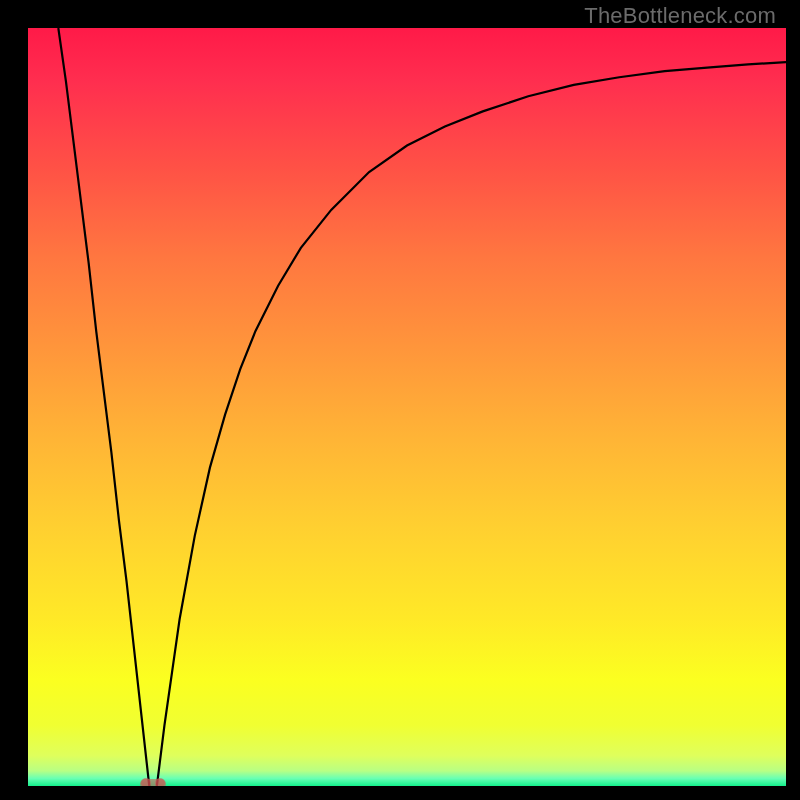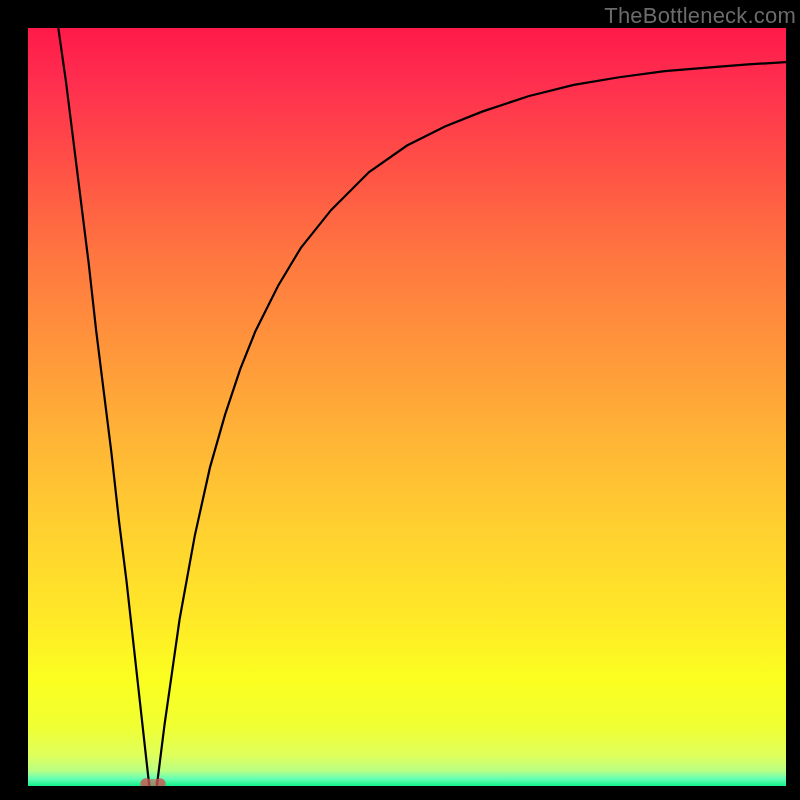--- a/index.html
+++ b/index.html
@@ -44,21 +44,21 @@
       #f0ff32 92%,
       #dfff5c 96%,
       #b8ff84 98%,
       #68ffb4 99%,
       #14f08c 100%
     );
   }
   .watermark {
     position: absolute;
     top: 3px;
-    right: 4px;
+    right: 24px;
     color: #6b6b6b;
     font-size: 22px;
     letter-spacing: 0.2px;
     user-select: none;
   }
   svg.curve {
     position: absolute;
     inset: 0;
   }
   .dot {

